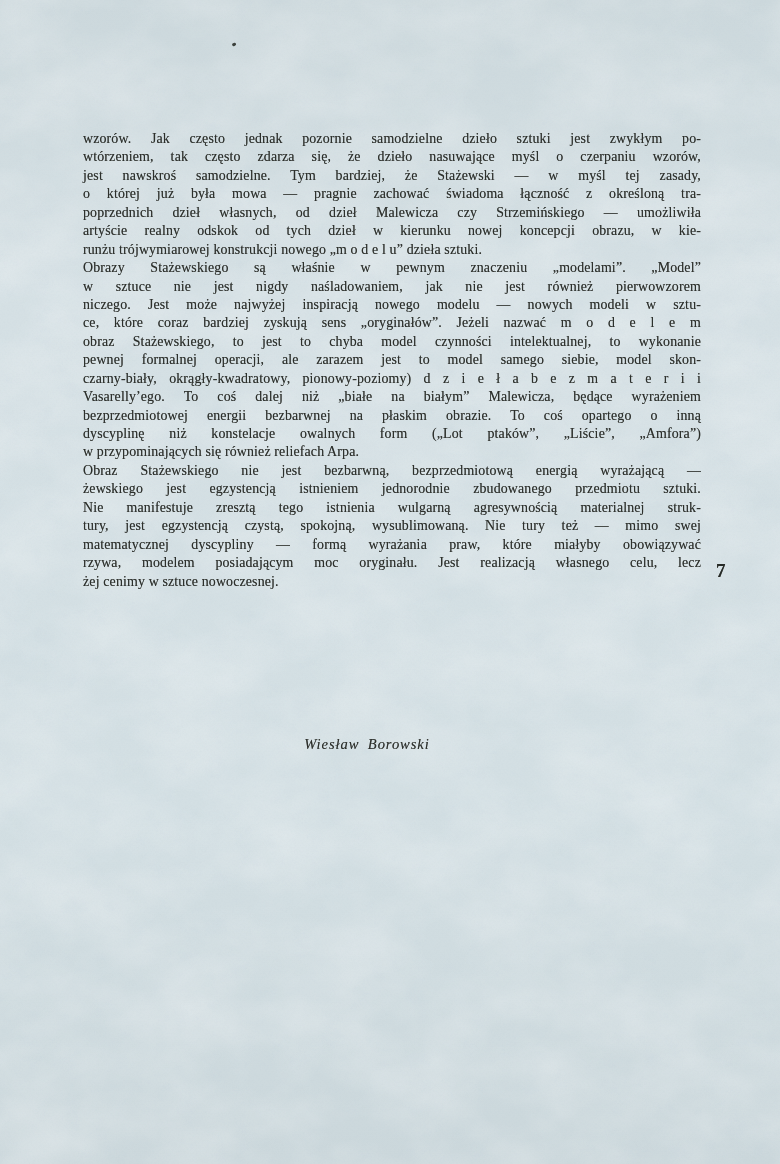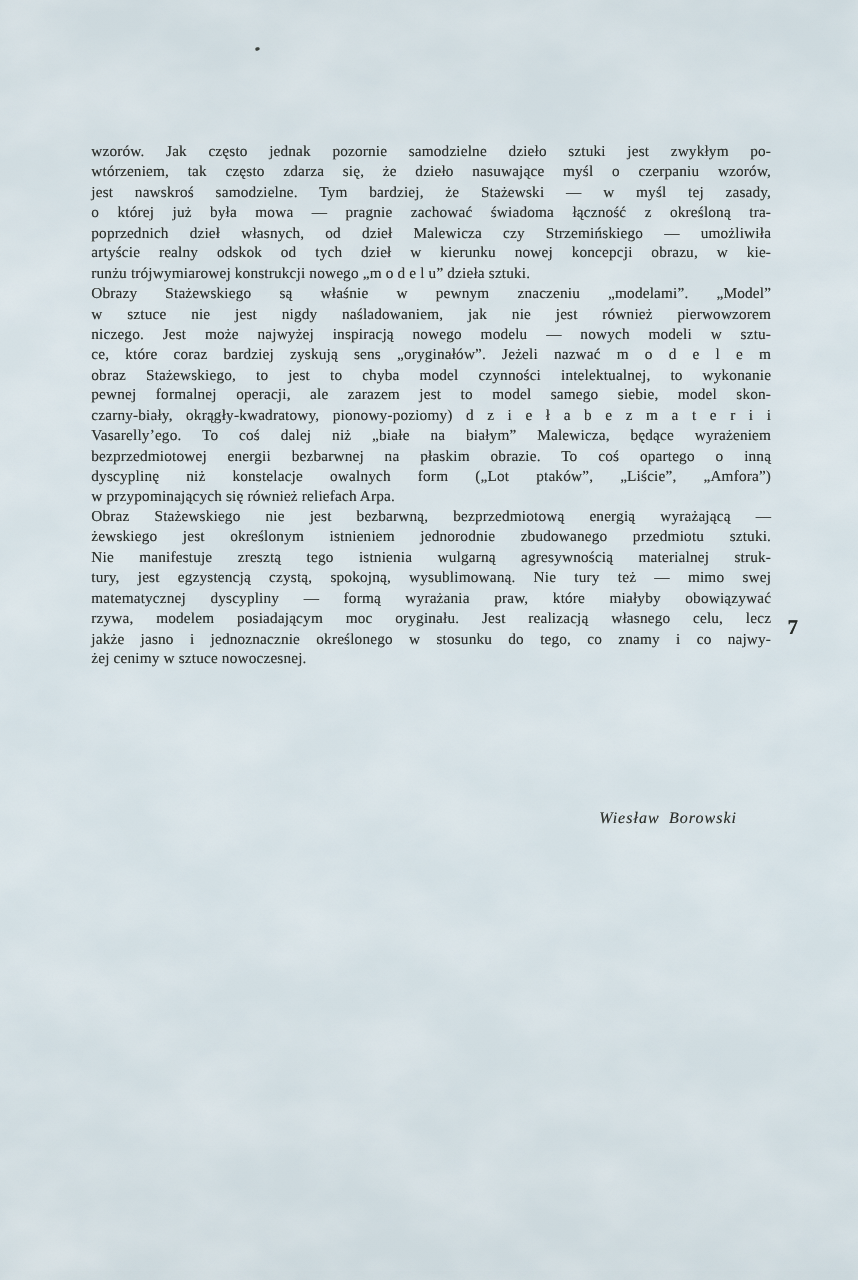--- a/index.html
+++ b/index.html
@@ -42,21 +42,21 @@
     margin-left: 19px;
   }
   .jline.pend {
     text-align-last: left;
   }
   .signature {
     position: absolute;
     left: 64px;
     top: 736px;
     width: 637px;
-    text-align: right;
+    text-align: center;
     padding-right: 31px;
     box-sizing: border-box;
     font-style: italic;
     font-size: 14.6px;
     letter-spacing: 0.9px;
     word-spacing: 4px;
     color: #2d302c;
     text-shadow: 0 0 0.4px rgba(45,48,44,0.5);
   }
   .page-number {
@@ -128,26 +128,25 @@
       <div class="jline">niczego. Jest może najwyżej inspiracją nowego modelu — nowych modeli w sztu-</div>
       <div class="jline">ce, które coraz bardziej zyskują sens „oryginałów”. Jeżeli nazwać m o d e l e m</div>
       <div class="jline">obraz Stażewskiego, to jest to chyba model czynności intelektualnej, to wykonanie</div>
       <div class="jline">pewnej formalnej operacji, ale zarazem jest to model samego siebie, model skon-</div>
       <div class="jline">czarny-biały, okrągły-kwadratowy, pionowy-poziomy) d z i e ł a  b e z  m a t e r i i</div>
       <div class="jline">Vasarelly’ego. To coś dalej niż „białe na białym” Malewicza, będące wyrażeniem</div>
       <div class="jline">bezprzedmiotowej energii bezbarwnej na płaskim obrazie. To coś opartego o inną</div>
       <div class="jline">dyscyplinę niż konstelacje owalnych form („Lot ptaków”, „Liście”, „Amfora”)</div>
       <div class="jline pend">w przypominających się również reliefach Arpa.</div>
       <div class="jline">Obraz Stażewskiego nie jest bezbarwną, bezprzedmiotową energią wyrażającą —</div>
-      <div class="jline">żewskiego jest określonym istnieniem jednorodnie zbudowanego przedmiotu sztuki.</div>
+      <div class="jline">żewskiego jest egzystencją istnieniem jednorodnie zbudowanego przedmiotu sztuki.</div>
       <div class="jline">Nie manifestuje zresztą tego istnienia wulgarną agresywnością materialnej struk-</div>
       <div class="jline">tury, jest egzystencją czystą, spokojną, wysublimowaną. Nie tury też — mimo swej</div>
       <div class="jline">matematycznej dyscypliny — formą wyrażania praw, które miałyby obowiązywać</div>
       <div class="jline">rzywa, modelem posiadającym moc oryginału. Jest realizacją własnego celu, lecz</div>
-      <div class="jline">jakże jasno i jednoznacznie określonego w stosunku do tego, co znamy i co najwy-</div>
       <div class="jline pend">żej cenimy w sztuce nowoczesnej.</div>
     </div>
 
   <div class="signature">Wiesław Borowski</div>
 
   <div class="page-number">7</div>
 
 </div>
 
 </body></html>

